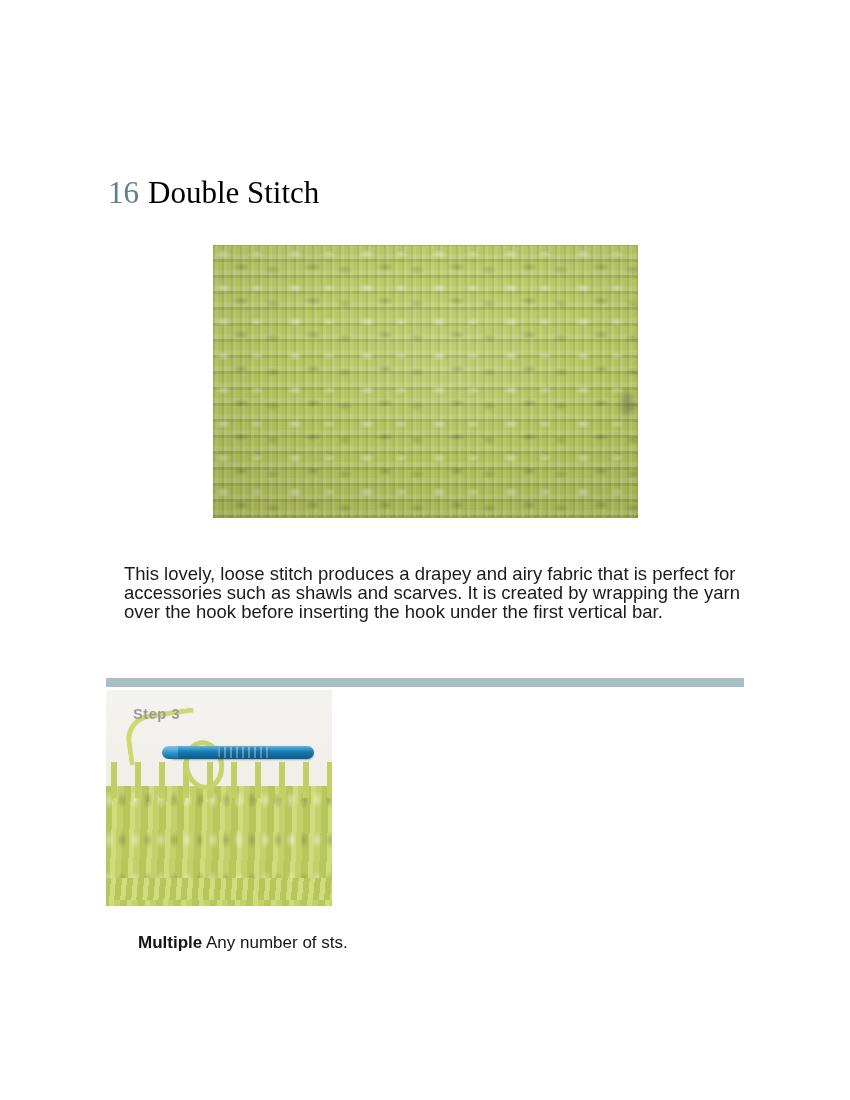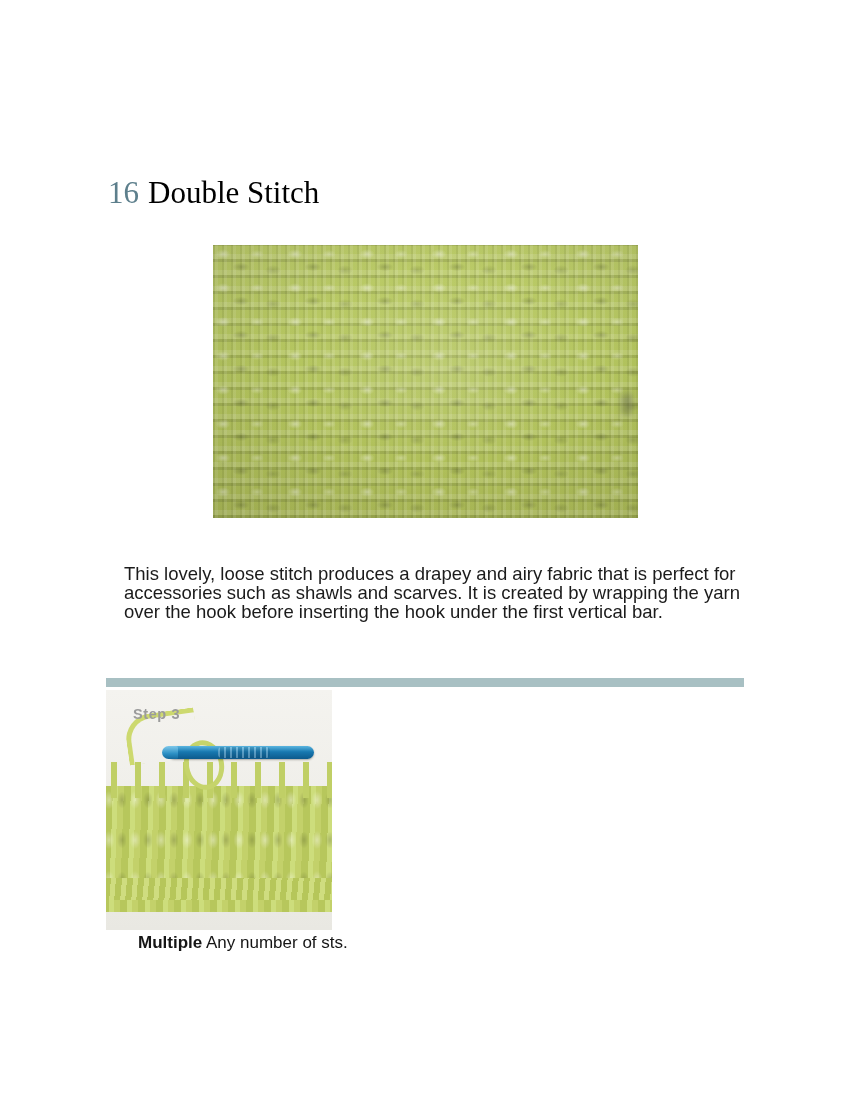--- a/index.html
+++ b/index.html
@@ -117,21 +117,21 @@
     height: 9px;
     background: #a8c0c3;
   }
 
   
   .step-photo {
     position: absolute;
     left: 106px;
     top: 690px;
     width: 226px;
-    height: 240px;
+    height: 216px;
     overflow: hidden;
     background: #f3f2ee;
   }
   .step-bg {
     position: absolute;
     inset: 0;
     background: linear-gradient(180deg, #f4f3ef 0%, #eeede8 60%, #e9e8e2 100%);
   }
   .step-label {
     position: absolute;

